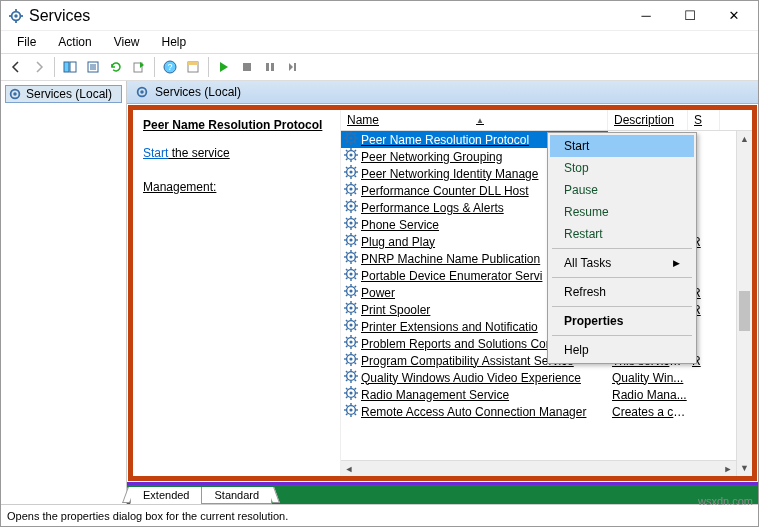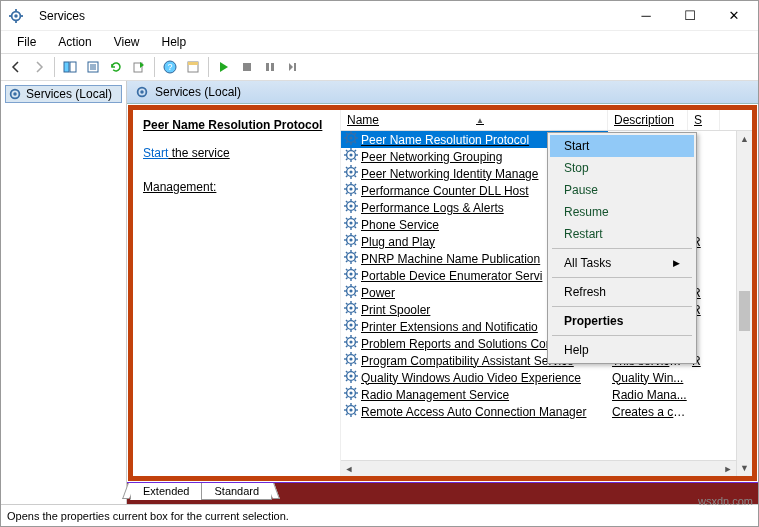--- a/index.html
+++ b/index.html
@@ -1,19 +1,19 @@
 <!DOCTYPE html>
 <html><head>
 <meta charset="utf-8">
 <style>
   * { box-sizing: border-box; font-family: "Segoe UI", Tahoma, sans-serif; }
   body { margin: 0; width: 759px; height: 527px; background: #fff; font-size: 12px; color: #000; overflow: hidden; }
   .window { width: 759px; height: 527px; border: 1px solid #999; display: flex; flex-direction: column; }
   .titlebar { height: 30px; display: flex; align-items: center; padding: 0 2px 0 8px; border-bottom: 1px solid #eee; }
-  .titlebar .title { flex: 1; display: flex; align-items: center; gap: 16px; font-size: 12px; }
+  .titlebar .title { flex: 1; display: flex; align-items: center; gap: 6px; font-size: 16px; }
   .titlebar .controls { display: flex; }
   .titlebar .controls div { width: 44px; height: 28px; display: flex; align-items: center; justify-content: center; font-size: 13px; font-family: Arial; }
   .menubar { height: 22px; display: flex; align-items: center; padding: 0 6px; gap: 2px; }
   .menubar span { padding: 2px 10px; }
   .toolbar { height: 28px; border-top: 1px solid #ddd; border-bottom: 1px solid #ddd; display: flex; align-items: center; padding: 0 4px; gap: 1px; }
   .toolbar .btn { width: 22px; height: 22px; display: flex; align-items: center; justify-content: center; border: 1px solid transparent; }
   .toolbar .sep { width: 1px; height: 20px; background: #ccc; margin: 0 3px; }
   .body { flex: 1; display: flex; min-height: 0; }
   .leftpane { width: 126px; border-right: 1px solid #ccc; padding: 4px; }
   .leftpane .node { display: flex; align-items: center; gap: 4px; padding: 1px 2px; background: #d8e6f2; border: 1px solid #7da2ce; }
@@ -30,21 +30,21 @@
   .col-desc { width: 80px; }
   .col-s { width: 32px; }
   .list-rows { flex: 1; overflow: hidden; position: relative; }
   .row { display: flex; height: 17px; align-items: center; font-size: 12px; white-space: nowrap; }
   .row .c1 { width: 267px; padding-left: 3px; display: flex; align-items: center; gap: 3px; overflow: hidden; text-overflow: ellipsis; }
   .row .c2 { width: 80px; overflow: hidden; text-overflow: ellipsis; padding-left: 4px; }
   .row .c3 { width: 32px; padding-left: 4px; }
   .row.selected .c1 { background: #0078d7; color: #fff; }
   .row.selected .c1 span { color: #fff; }
   .gear { width: 14px; height: 14px; flex-shrink: 0; }
-  .tabs { height: 22px; display: flex; align-items: flex-start; border-top: 1px solid #6d28d9; padding-left: 3px; background: #7f1d1d; }
+  .tabs { height: 22px; display: flex; align-items: flex-end; border-top: 3px solid #6d28d9; padding-left: 3px; background: #15803d; }
   .tab { border: 1px solid #999; border-top: none; padding: 2px 12px; font-size: 11px; margin-right: -1px; background: #fff; position: relative; }
   .tab.active { border-bottom: 1px solid #fff; }
   .tab.skew-l::before { content:""; position:absolute; left:-6px; top:0; bottom:0; width:6px; border-left:1px solid #999; border-bottom:1px solid #999; transform: skewX(-20deg); background:#fff; }
   .tab.skew-r::after { content:""; position:absolute; right:-6px; top:0; bottom:0; width:6px; border-right:1px solid #999; border-bottom:1px solid #999; transform: skewX(20deg); background:#fff; }
   .statusbar { height: 22px; border-top: 1px solid #ccc; display: flex; align-items: center; padding: 0 6px; font-size: 11px; }
   .ctxmenu { position: absolute; left: 547px; top: 132px; width: 150px; background: #f0f0f0; border: 1px solid #a0a0a0; box-shadow: 2px 2px 4px rgba(0,0,0,0.25); z-index: 10; padding: 2px; }
   .ctxmenu .item { padding: 4px 14px; font-size: 12px; display:flex; justify-content:space-between; align-items:center; }
   .ctxmenu .item.hl { background: #91c9f7; }
   .ctxmenu .item.disabled { color: #14532d; }
   .ctxmenu .item.bold { font-weight: bold; }
@@ -581,21 +581,21 @@
 
       </div>
       <div class="tabs">
         <div class="tab skew-l skew-r active"><span>Extended</span></div>
         <div class="tab skew-r"><span>Standard</span></div>
       </div>
     </div>
   </div>
 
   <div class="statusbar">
-    <span>Opens the properties current box for the current selection.</span>
+    <span>Opens the properties dialog box for the current resolution.</span>
   </div>
 </div>
 
 <div class="ctxmenu">
   <div class="item hl">
       <span>Start</span>
     </div>
   <div class="item disabled">
       <span>Stop</span>
     </div>

